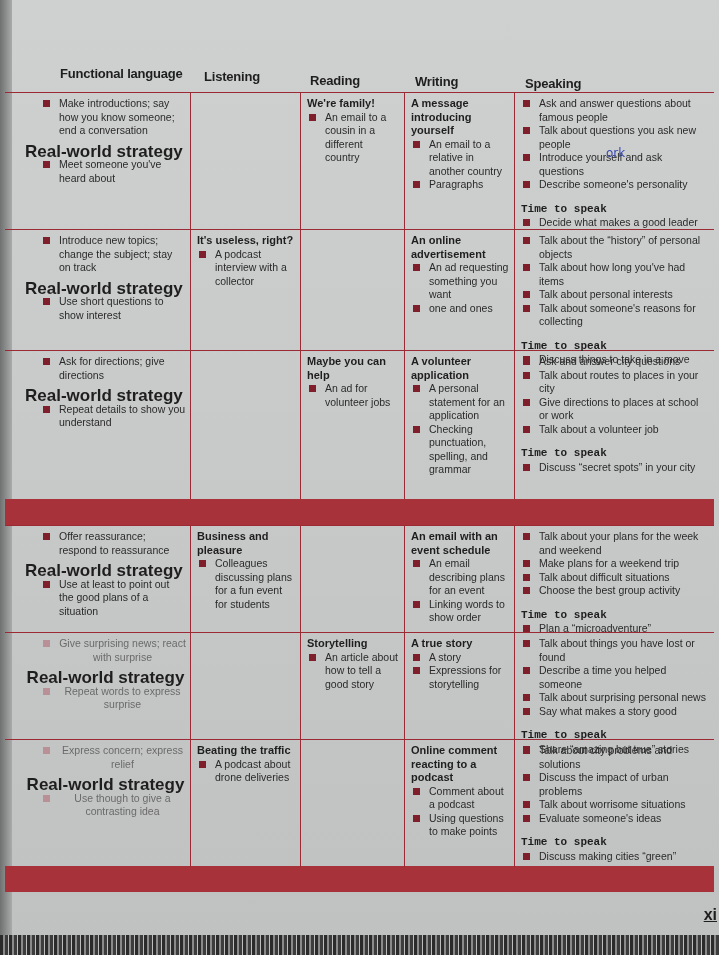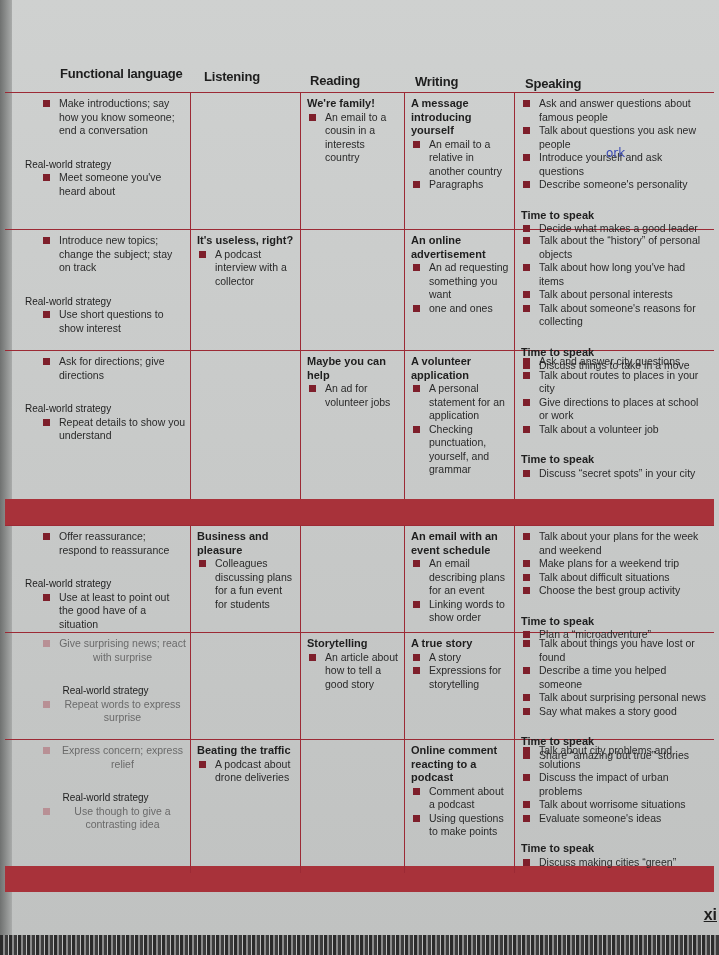--- a/index.html
+++ b/index.html
@@ -49,22 +49,22 @@
   }
   ul { list-style:none; margin:0; padding:0; }
   li { position:relative; padding-left:18px; }
   li .sq {
     position:absolute; left:2px; top:3px; width:7px; height:7px; background:#7e1f2b;
   }
   .cell.first li { margin-left:-8px; }
   .cell.first .strategy { margin-left:-24px; }
   .cell.first .strategy + ul li { margin-left:-8px; }
   .title { font-weight:bold; font-size:11px; line-height:13.5px; color:#1e1e1e; }
-  .strategy { font-weight:normal; font-size:10px; margin-top:20px; color:#1e1e1e; }
-  .tts { font-weight:bold; font-size:11px; margin-top:17px; color:#1e1e1e; }
+  .strategy { font-weight:bold; font-size:17px; margin-top:7px; color:#1e1e1e; }
+  .tts { font-weight:bold; font-size:11px; margin-top:11px; color:#1e1e1e;font-family:Liberation Mono, monospace; }
   .faded { color:#6a6a6a;text-align:center; }
   .faded li .sq { background:#b89095; }
   .pagenum {
     position:absolute; right:2px; top:906px; font-weight:bold; font-size:16px; color:#1e1e1e;text-decoration:underline;
   }
   .ink {
     position:absolute; color:#3b4bb5; font-family:"DejaVu Sans", sans-serif; font-size:12px;text-align:center;
   }
 </style>
 </head>
@@ -90,21 +90,21 @@
         </ul>
         <div class="strategy">Real-world strategy</div>
         <ul>
           <li><span class="sq"></span><span>Meet someone you've heard about</span></li>
         </ul>
       </div>
       <div class="cell"></div>
       <div class="cell">
         <div class="title">We're family!</div>
         <ul>
-          <li><span class="sq"></span><span>An email to a cousin in a interests country</span></li>
+          <li><span class="sq"></span><span>An email to a cousin in a different country</span></li>
         </ul>
       </div>
       <div class="cell">
         <div class="title">A message introducing yourself</div>
         <ul>
           <li><span class="sq"></span><span>An email to a relative in another country</span></li>
           <li><span class="sq"></span><span>Paragraphs</span></li>
         </ul>
       </div>
       <div class="cell">
@@ -171,21 +171,21 @@
       <div class="cell">
         <div class="title">Maybe you can help</div>
         <ul>
           <li><span class="sq"></span><span>An ad for volunteer jobs</span></li>
         </ul>
       </div>
       <div class="cell">
         <div class="title">A volunteer application</div>
         <ul>
           <li><span class="sq"></span><span>A personal statement for an application</span></li>
-          <li><span class="sq"></span><span>Checking punctuation, yourself, and grammar</span></li>
+          <li><span class="sq"></span><span>Checking punctuation, spelling, and grammar</span></li>
         </ul>
       </div>
       <div class="cell">
         <ul>
           <li><span class="sq"></span><span>Ask and answer city questions</span></li>
           <li><span class="sq"></span><span>Talk about routes to places in your city</span></li>
           <li><span class="sq"></span><span>Give directions to places at school or work</span></li>
           <li><span class="sq"></span><span>Talk about a volunteer job</span></li>
         </ul>
         <div class="tts">Time to speak</div>
@@ -195,21 +195,21 @@
       </div>
     </div>
     <div class="band"></div>
     <div class="row" style="height: 106px;">
       <div class="cell first">
         <ul>
           <li><span class="sq"></span><span>Offer reassurance; respond to reassurance</span></li>
         </ul>
         <div class="strategy">Real-world strategy</div>
         <ul>
-          <li><span class="sq"></span><span>Use at least to point out the good have of a situation</span></li>
+          <li><span class="sq"></span><span>Use at least to point out the good plans of a situation</span></li>
         </ul>
       </div>
       <div class="cell">
         <div class="title">Business and pleasure</div>
         <ul>
           <li><span class="sq"></span><span>Colleagues discussing plans for a fun event for students</span></li>
         </ul>
       </div>
       <div class="cell"></div>
       <div class="cell">

